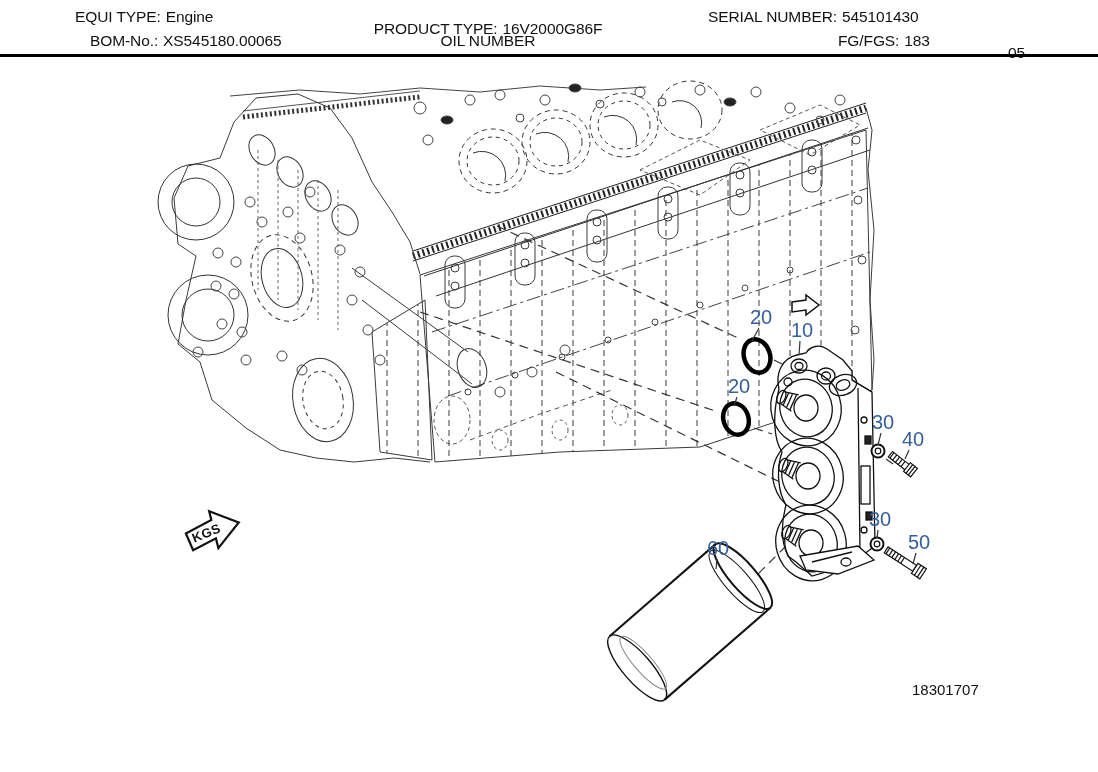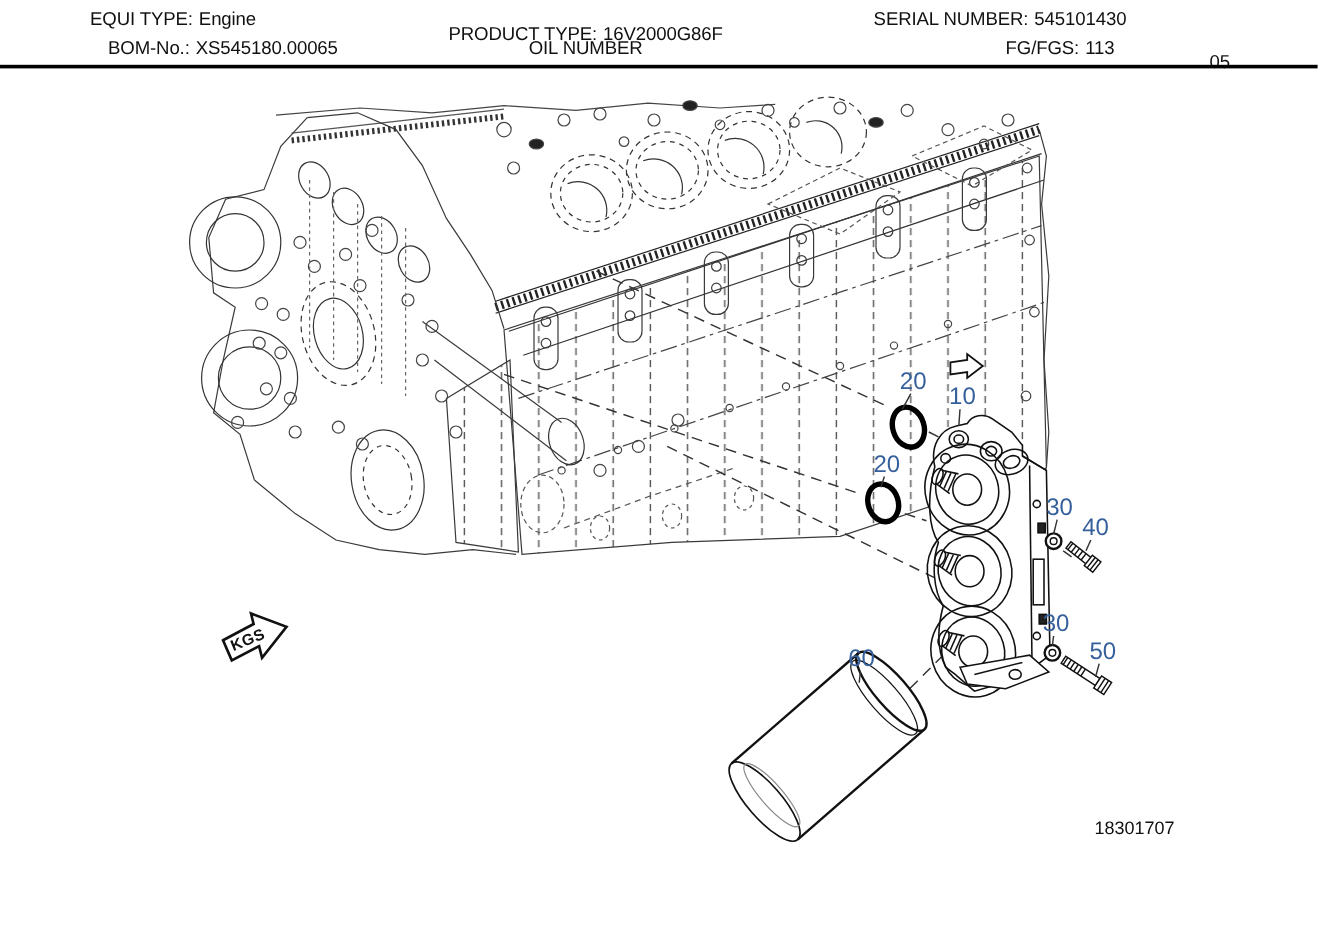--- a/index.html
+++ b/index.html
@@ -20,30 +20,30 @@
 
 <div class="page">
 
   <div>
     <span class="hdr-item" style="left:75px;top:8px">
       <span class="lbl">EQUI TYPE:</span><span>Engine</span>
     </span>
     <span class="hdr-item hdr-center" style="left:488px;top:20px">
       <span class="lbl">PRODUCT TYPE:</span><span>16V2000G86F</span>
     </span>
-    <span class="hdr-item" style="left:728px;top:8px">
+    <span class="hdr-item" style="left:708px;top:8px">
       <span class="lbl">SERIAL NUMBER:</span><span>545101430</span>
     </span>
 
     <span class="hdr-item" style="left:90px;top:32px">
       <span class="lbl">BOM-No.:</span><span>XS545180.00065</span>
     </span>
     <span class="hdr-item hdr-center" style="left:488px;top:32px">OIL NUMBER</span>
     <span class="hdr-item" style="left:838px;top:32px">
-      <span class="lbl">FG/FGS:</span><span>113</span>
+      <span class="lbl">FG/FGS:</span><span>183</span>
     </span>
     <span class="hdr-item" style="left:1008px;top:44px">05</span>
     <div class="rule"></div>
   </div>
 
   <svg width="1098" height="772" viewBox="0 0 1098 772">
     <defs>
       <pattern id="ribs" width="31" height="10" patternUnits="userSpaceOnUse">
         <line x1="15" y1="0" x2="15" y2="6" stroke="#5a5a5a" stroke-width="1.2"></line>
       </pattern>

